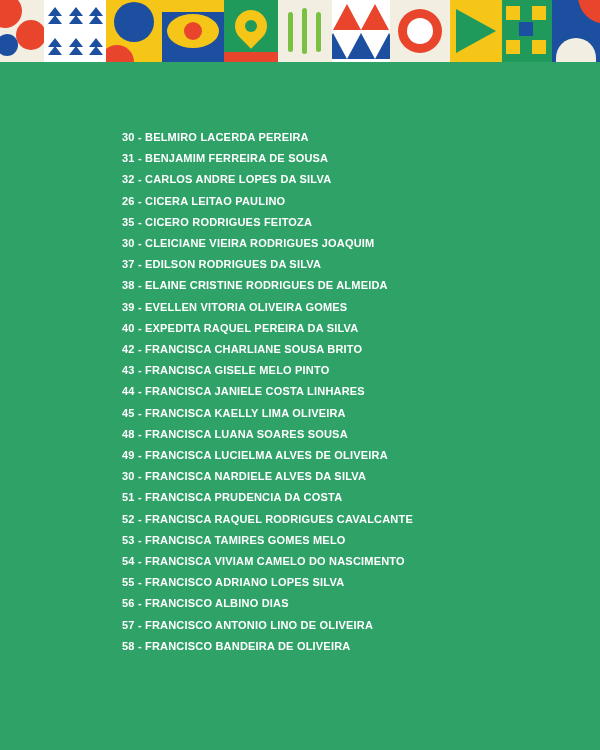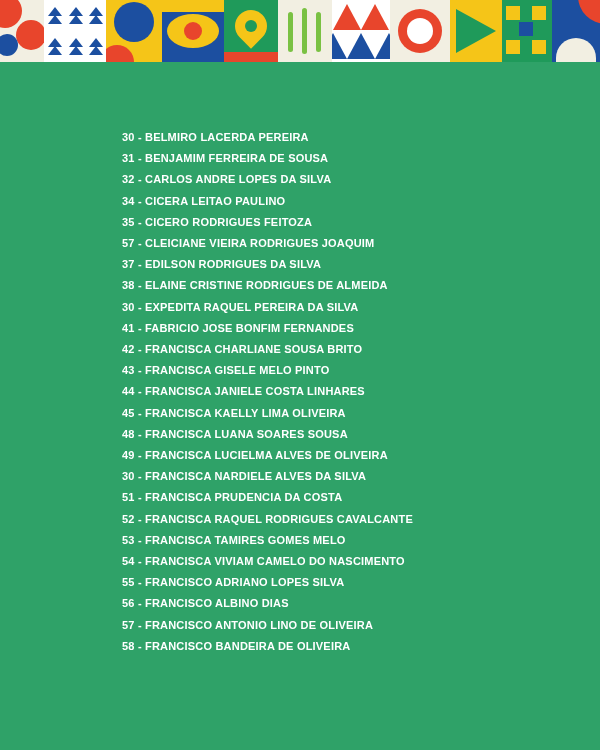--- a/index.html
+++ b/index.html
@@ -275,27 +275,27 @@
       <div class="arch"></div>
     </div>
 
     <div class="tile-fill"></div>
   </div>
 
   <div class="list">
     <div class="list-item">30 - BELMIRO LACERDA PEREIRA</div>
     <div class="list-item">31 - BENJAMIM FERREIRA DE SOUSA</div>
     <div class="list-item">32 - CARLOS ANDRE LOPES DA SILVA</div>
-    <div class="list-item">34 - CICERA LEITAO PAULINO</div>
+    <div class="list-item">26 - CICERA LEITAO PAULINO</div>
     <div class="list-item">35 - CICERO RODRIGUES FEITOZA</div>
-    <div class="list-item">57 - CLEICIANE VIEIRA RODRIGUES JOAQUIM</div>
+    <div class="list-item">30 - CLEICIANE VIEIRA RODRIGUES JOAQUIM</div>
     <div class="list-item">37 - EDILSON RODRIGUES DA SILVA</div>
     <div class="list-item">38 - ELAINE CRISTINE RODRIGUES DE ALMEIDA</div>
-    <div class="list-item">30 - EXPEDITA RAQUEL PEREIRA DA SILVA</div>
-    <div class="list-item">41 - FABRICIO JOSE BONFIM FERNANDES</div>
+    <div class="list-item">39 - EVELLEN VITORIA OLIVEIRA GOMES</div>
+    <div class="list-item">40 - EXPEDITA RAQUEL PEREIRA DA SILVA</div>
     <div class="list-item">42 - FRANCISCA CHARLIANE SOUSA BRITO</div>
     <div class="list-item">43 - FRANCISCA GISELE MELO PINTO</div>
     <div class="list-item">44 - FRANCISCA JANIELE COSTA LINHARES</div>
     <div class="list-item">45 - FRANCISCA KAELLY LIMA OLIVEIRA</div>
     <div class="list-item">48 - FRANCISCA LUANA SOARES SOUSA</div>
     <div class="list-item">49 - FRANCISCA LUCIELMA ALVES DE OLIVEIRA</div>
     <div class="list-item">30 - FRANCISCA NARDIELE ALVES DA SILVA</div>
     <div class="list-item">51 - FRANCISCA PRUDENCIA DA COSTA</div>
     <div class="list-item">52 - FRANCISCA RAQUEL RODRIGUES CAVALCANTE</div>
     <div class="list-item">53 - FRANCISCA TAMIRES GOMES MELO</div>

